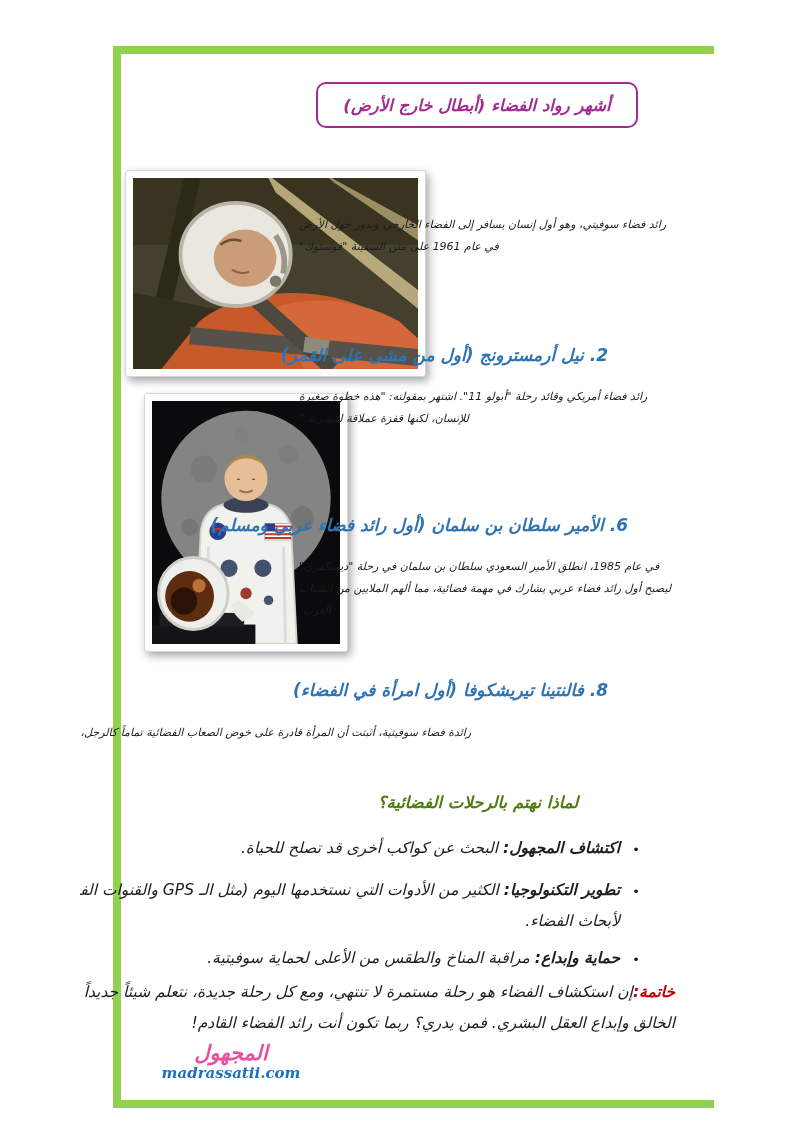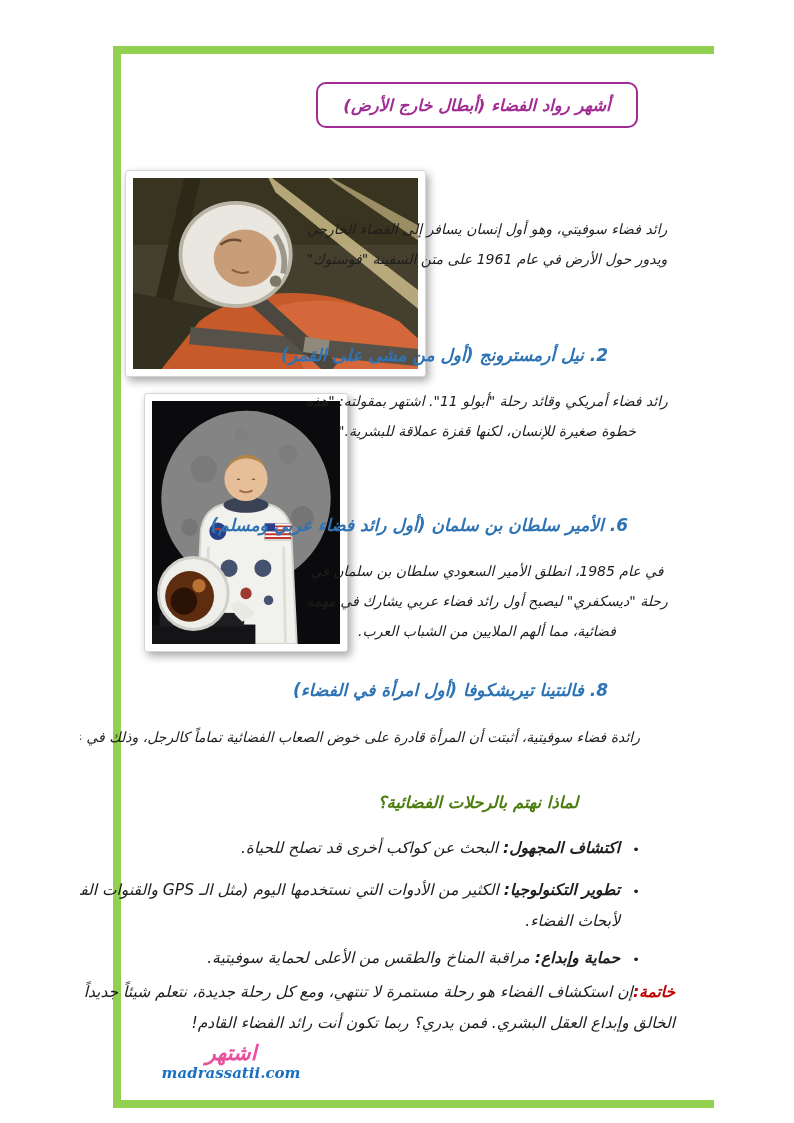--- a/index.html
+++ b/index.html
@@ -34,22 +34,22 @@
   .sec-heading {
     position:absolute; color:#2E74B5; font-weight:bold; font-size:17px;
     text-align:right; direction:rtl; white-space:nowrap;
   }
   .h1 { top:157px; right:106px; }
   .h2 { top:329px; right:106px; }
   .h3 { top:499px; right:86px;  }
   .h4 { top:664px; right:106px; }
 
   .body-text {
-    position:absolute; color:#1d1d1d; font-size:14px; line-height:30px;
-    text-align:center; direction:rtl;
+    position:absolute; color:#1d1d1d; font-size:11px; line-height:22px;
+    text-align:left; direction:rtl;
   }
   .p1 { top:198px; right:39px; width:376px; }
   .p2 { top:370px; right:39px; width:376px; }
   .p3 { top:540px; right:39px; width:376px; }
   .p4 { top:706px; right:39px; width:694px; }
 
   .why-heading {
     position:absolute; top:777px; left:41px; width:714px;
     text-align:center; color:#4d7c0f; font-weight:bold; font-size:16.5px;
   }
@@ -192,17 +192,17 @@
   <div class="bullet-item b3">
     <span class="dot">•</span>
     <span class="lead">حماية وإبداع:</span><span> مراقبة المناخ والطقس من الأعلى لحماية سوفيتية.</span>
   </div>
 
   <div class="conclusion">
     <span class="lead">خاتمة:</span><span>إن استكشاف الفضاء هو رحلة مستمرة لا تنتهي، ومع كل رحلة جديدة، نتعلم شيئاً جديداً عن عظمة الخالق وإبداع العقل البشري. فمن يدري؟ ربما تكون أنت رائد الفضاء القادم!</span>
   </div>
 
   <div class="logo">
-    <span class="logo-ar">اشتهر</span>
+    <span class="logo-ar">المجهول</span>
     <span class="logo-domain">madrassatii.com</span>
   </div>
 
 </div>
 
 </body></html>

